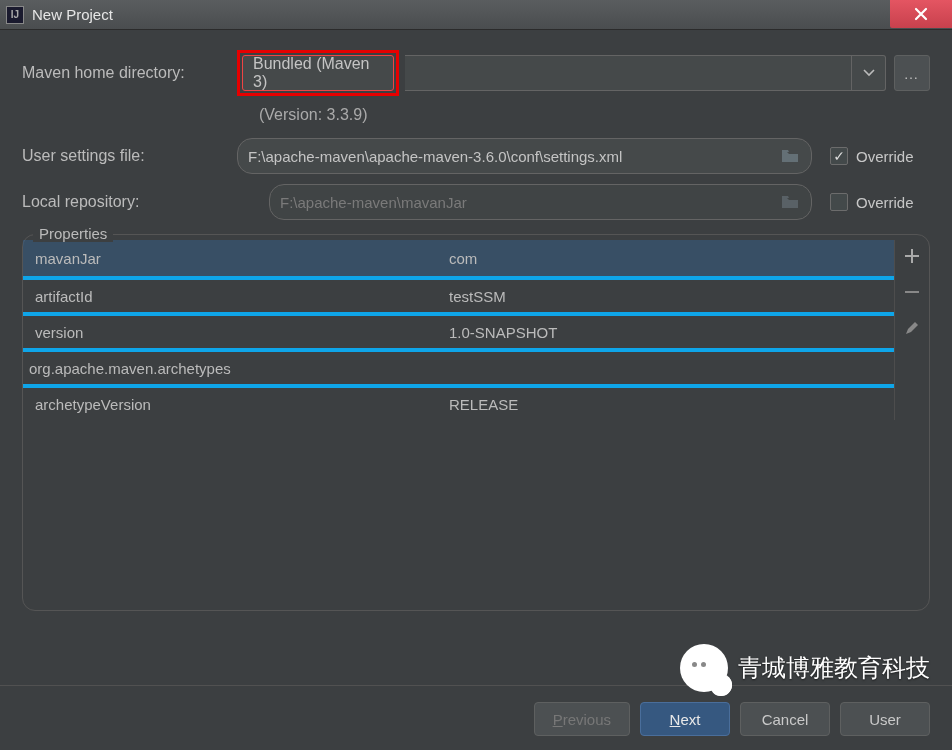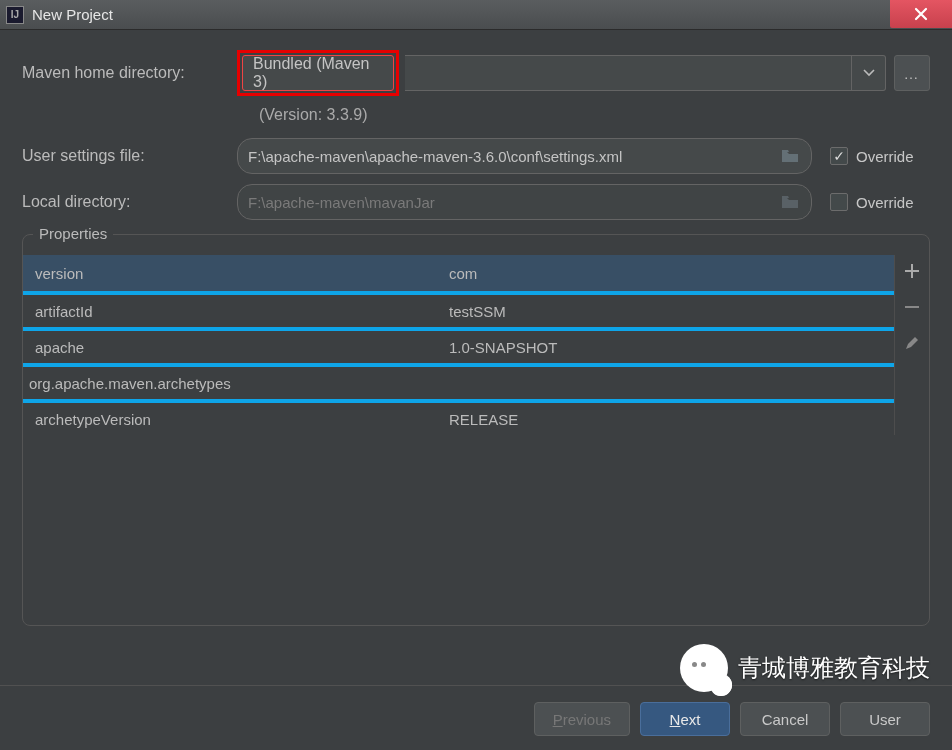--- a/index.html
+++ b/index.html
@@ -112,43 +112,43 @@
   height: 36px;
   background: #45494a;
   border: 1px solid #646464;
   border-radius: 15px;
   display: flex;
   align-items: center;
   padding: 0 10px;
   color: #c4c4c4;
   font-size: 15px;
 }
-.text-input.disabled { color: #7a7a7a; background: #404445;}
+.text-input.disabled { color: #7a7a7a; background: #404445; margin-left: 32px;}
 .folder-icon {
   width: 22px;
   display:flex;
   justify-content:center;
   opacity: .6;
 }
 .override { display: flex; align-items:flex-end; gap:8px; margin-left: 10px; color:#c7c7c7; width: 100px;}
 .checkbox {
   width: 18px; height: 18px;
   border: 1px solid #6c6c6c; border-radius: 2px;
   display:flex; align-items:center; justify-content:center;
   background: #43494a;
 }
 .checkbox.checked::after{
   content:"✓"; color:#ddd; font-size: 14px; line-height: 1;
 }
 .fieldset {
   border: 1px solid #555;
-  border-radius: 8px;
+  border-radius: 13px;
   margin-top: 14px;
   position: relative;
-  padding-top: 20px;
+  padding-top: 5px;
 }
 .fieldset .legend {
   position: absolute; top: -10px; left: 10px;
   background: #3c3f41; padding: 0 6px; font-size: 15px;
 }
 .table-wrap { display:flex; }
 .table {
   flex:1;
   border-right: 1px solid #4d4d4d;
 }
@@ -247,21 +247,21 @@
         </span>
       </div>
       <div class="override">
         <div class="checkbox checked"></div>
         <span>Override</span>
       </div>
     </div>
   </div>
 
   <div class="row">
-    <div class="label-col">Local directory:</div>
+    <div class="label-col">Local repository:</div>
     <div class="field-col">
       <div class="text-input disabled">
         <span style="flex:1;">F:\apache-maven\mavanJar</span>
         <span class="folder-icon">
           <svg width="18" height="14" viewBox="0 0 18 14">
               <path d="M1 3 h5 l2 2 h9 v8 h-16z M1 3 v-2 h6 l1 2" fill="#6a757c"></path>
             </svg>
         </span>
       </div>
       <div class="override">
@@ -269,29 +269,29 @@
         <span>Override</span>
       </div>
     </div>
   </div>
 
   <div class="fieldset">
     <div class="legend">Properties</div>
     <div class="table-wrap">
       <div class="table" id="props-table">
           <div class="table-row selected">
-            <div class="c1">version</div>
+            <div class="c1">mavanJar</div>
             <div class="c2">com</div>
           </div>
           <div class="table-row">
             <div class="c1">artifactId</div>
             <div class="c2">testSSM</div>
           </div>
           <div class="table-row">
-            <div class="c1">apache</div>
+            <div class="c1">version</div>
             <div class="c2">1.0-SNAPSHOT</div>
           </div>
           <div class="table-row">
             <div class="c2">org.apache.maven.archetypes</div>
           </div>
           <div class="table-row">
             <div class="c1">archetypeVersion</div>
             <div class="c2">RELEASE</div>
           </div>
         </div>

